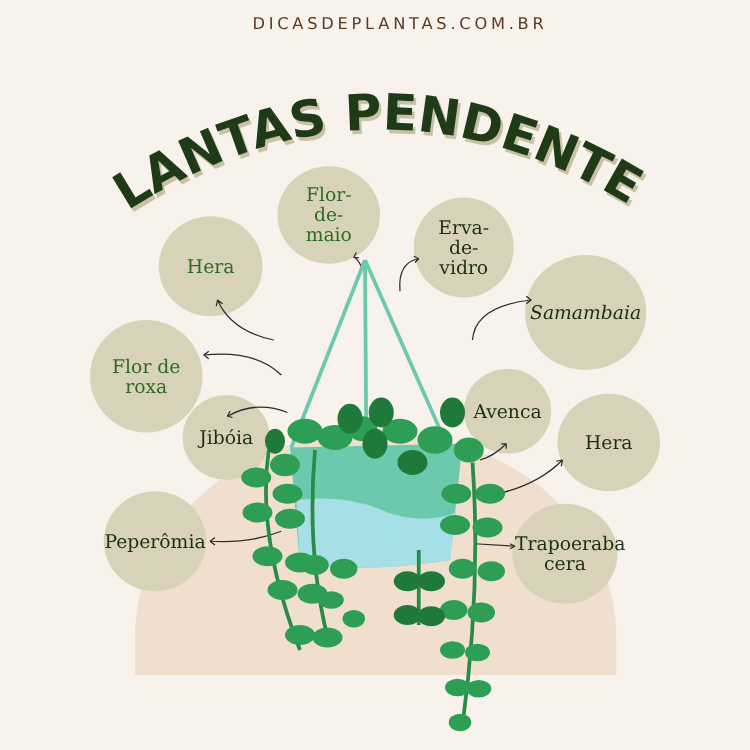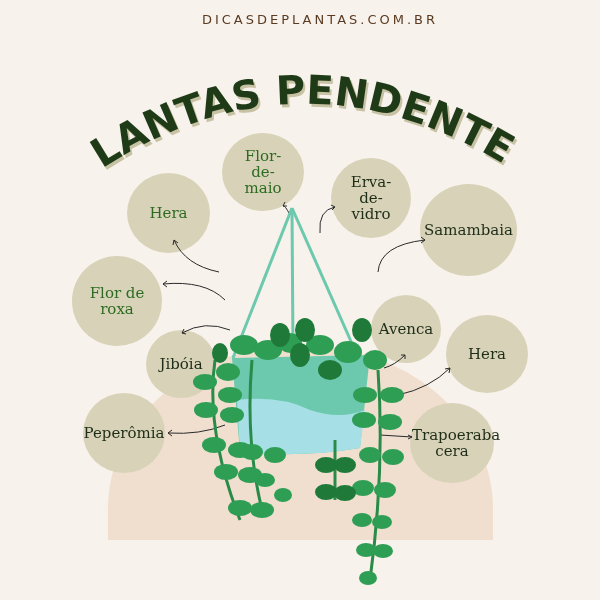--- a/index.html
+++ b/index.html
@@ -33,27 +33,27 @@
 
 <div class="bubble green" style="left:222px;top:133px;width:82px;height:78px;">
     <span style="width:60px">Flor-de-maio</span>
   </div>
 <div class="bubble green" style="left:127px;top:173px;width:83px;height:80px;">
     <span>Hera</span>
   </div>
 <div class="bubble dark" style="left:331px;top:158px;width:80px;height:80px;">
     <span style="width:60px">Erva-de-vidro</span>
   </div>
-<div class="bubble dark" style="left:420px;top:184px;width:97px;height:92px;">
+<div class="bubble dark" style="left:420px;top:204px;width:97px;height:92px;font-style:italic;">
     <span>Samambaia</span>
   </div>
 <div class="bubble green" style="left:72px;top:256px;width:90px;height:90px;">
     <span style="width:60px">Flor de roxa</span>
   </div>
-<div class="bubble dark" style="left:146px;top:330px;width:70px;height:68px;">
+<div class="bubble dark" style="left:146px;top:316px;width:70px;height:68px;">
     <span>Jibóia</span>
   </div>
 <div class="bubble dark" style="left:371px;top:295px;width:70px;height:68px;align-items:center;">
     <span>Avenca</span>
   </div>
 <div class="bubble dark" style="left:446px;top:315px;width:82px;height:78px;">
     <span>Hera</span>
   </div>
 <div class="bubble dark" style="left:83px;top:393px;width:82px;height:80px;">
     <span>Peperômia</span>

